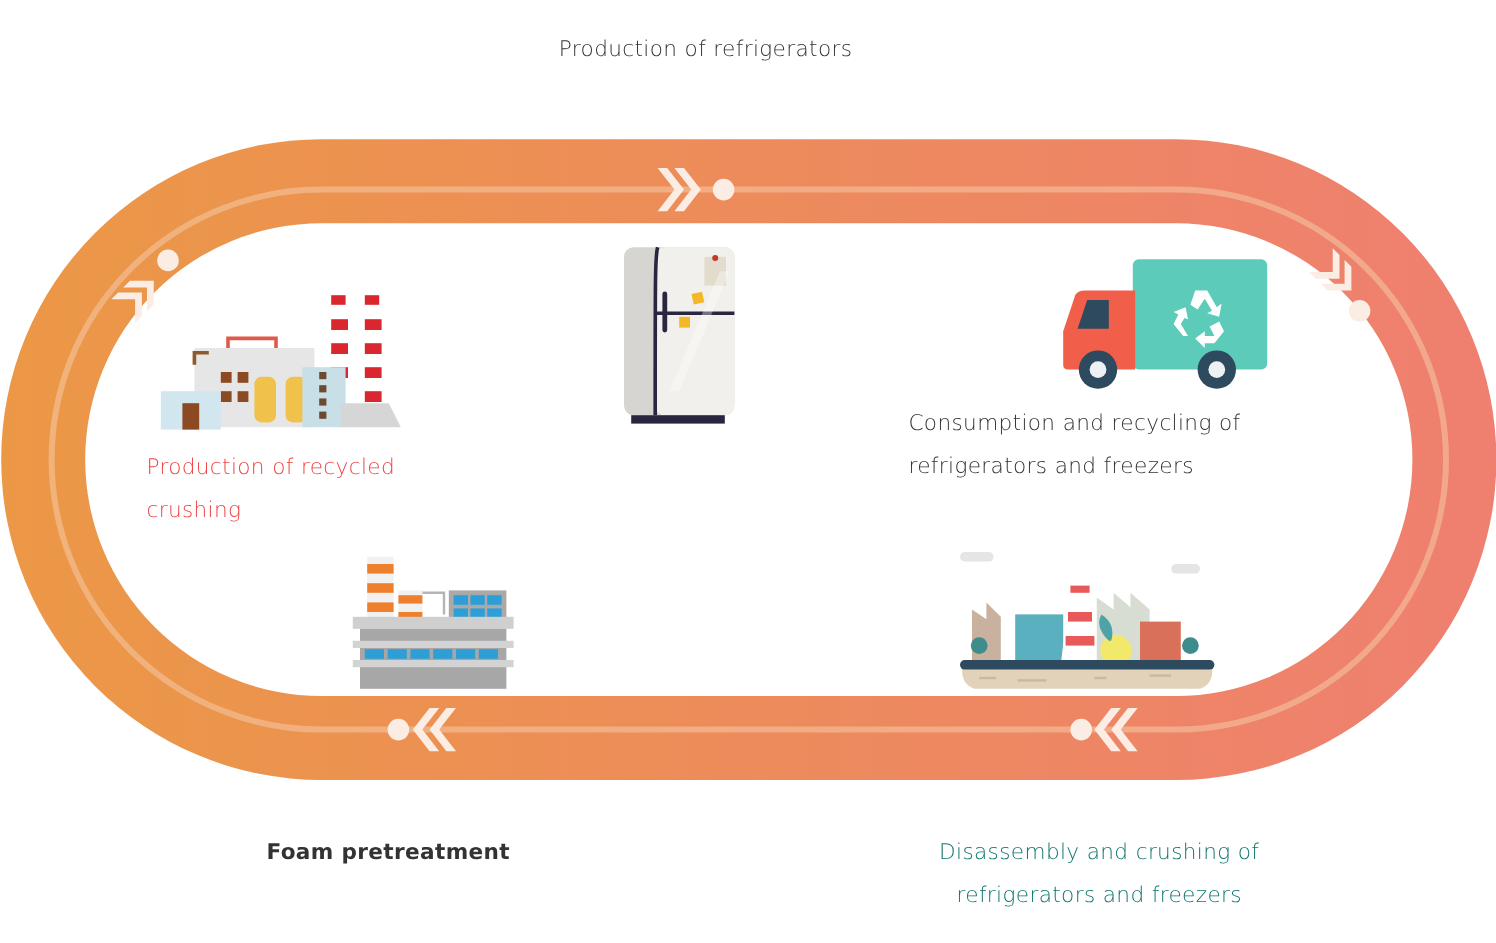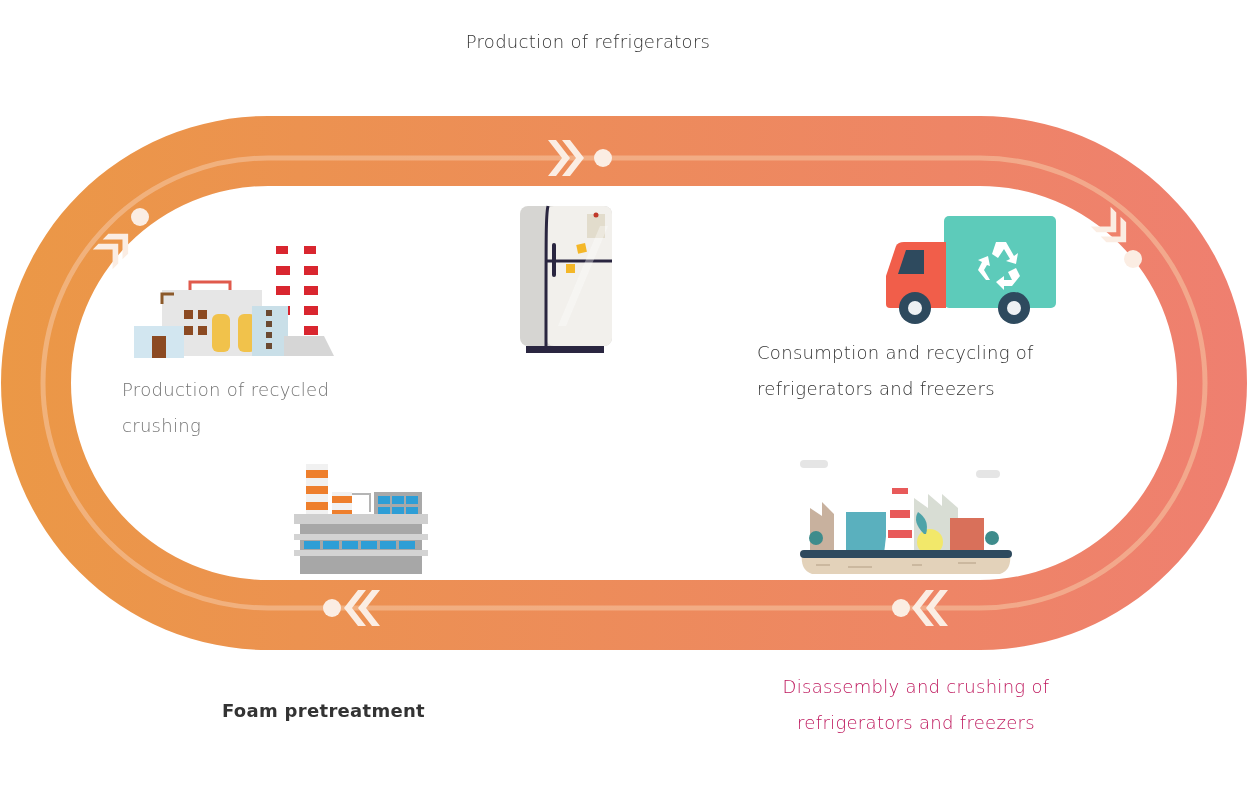--- a/index.html
+++ b/index.html
@@ -189,26 +189,26 @@
 
   <div class="label center" style="left: 388px; top: 24px; width: 400px; color: rgb(51, 51, 51);">
     <span>Production of refrigerators</span>
   </div>
 
   <div class="label" style="left: 732px; top: 335px; width: 420px; color: rgb(51, 51, 51); margin-left: 25px;">
     <span>Consumption and recycling of</span>
     <span>refrigerators and freezers</span>
   </div>
 
-  <div class="label center" style="left: 716px; top: 669px; width: 400px; color: #be185d; text-align: center;">
+  <div class="label center" style="left: 716px; top: 693px; width: 400px; color: #0f766e; text-align: center;">
     <span>Disassembly and crushing of</span>
     <span>refrigerators and freezers</span>
   </div>
 
   <div class="label" style="left: 222px; top: 693px; width: 320px; color: rgb(51, 51, 51); font-weight: bold;">
     <span>Foam pretreatment</span>
   </div>
 
-  <div class="label" style="left: 122px; top: 372px; width: 320px; color: #737373;">
+  <div class="label" style="left: 122px; top: 372px; width: 320px; color: #ef4444;">
     <span>Production of recycled</span>
     <span>crushing</span>
   </div>
 </div>
 
 </body></html>

